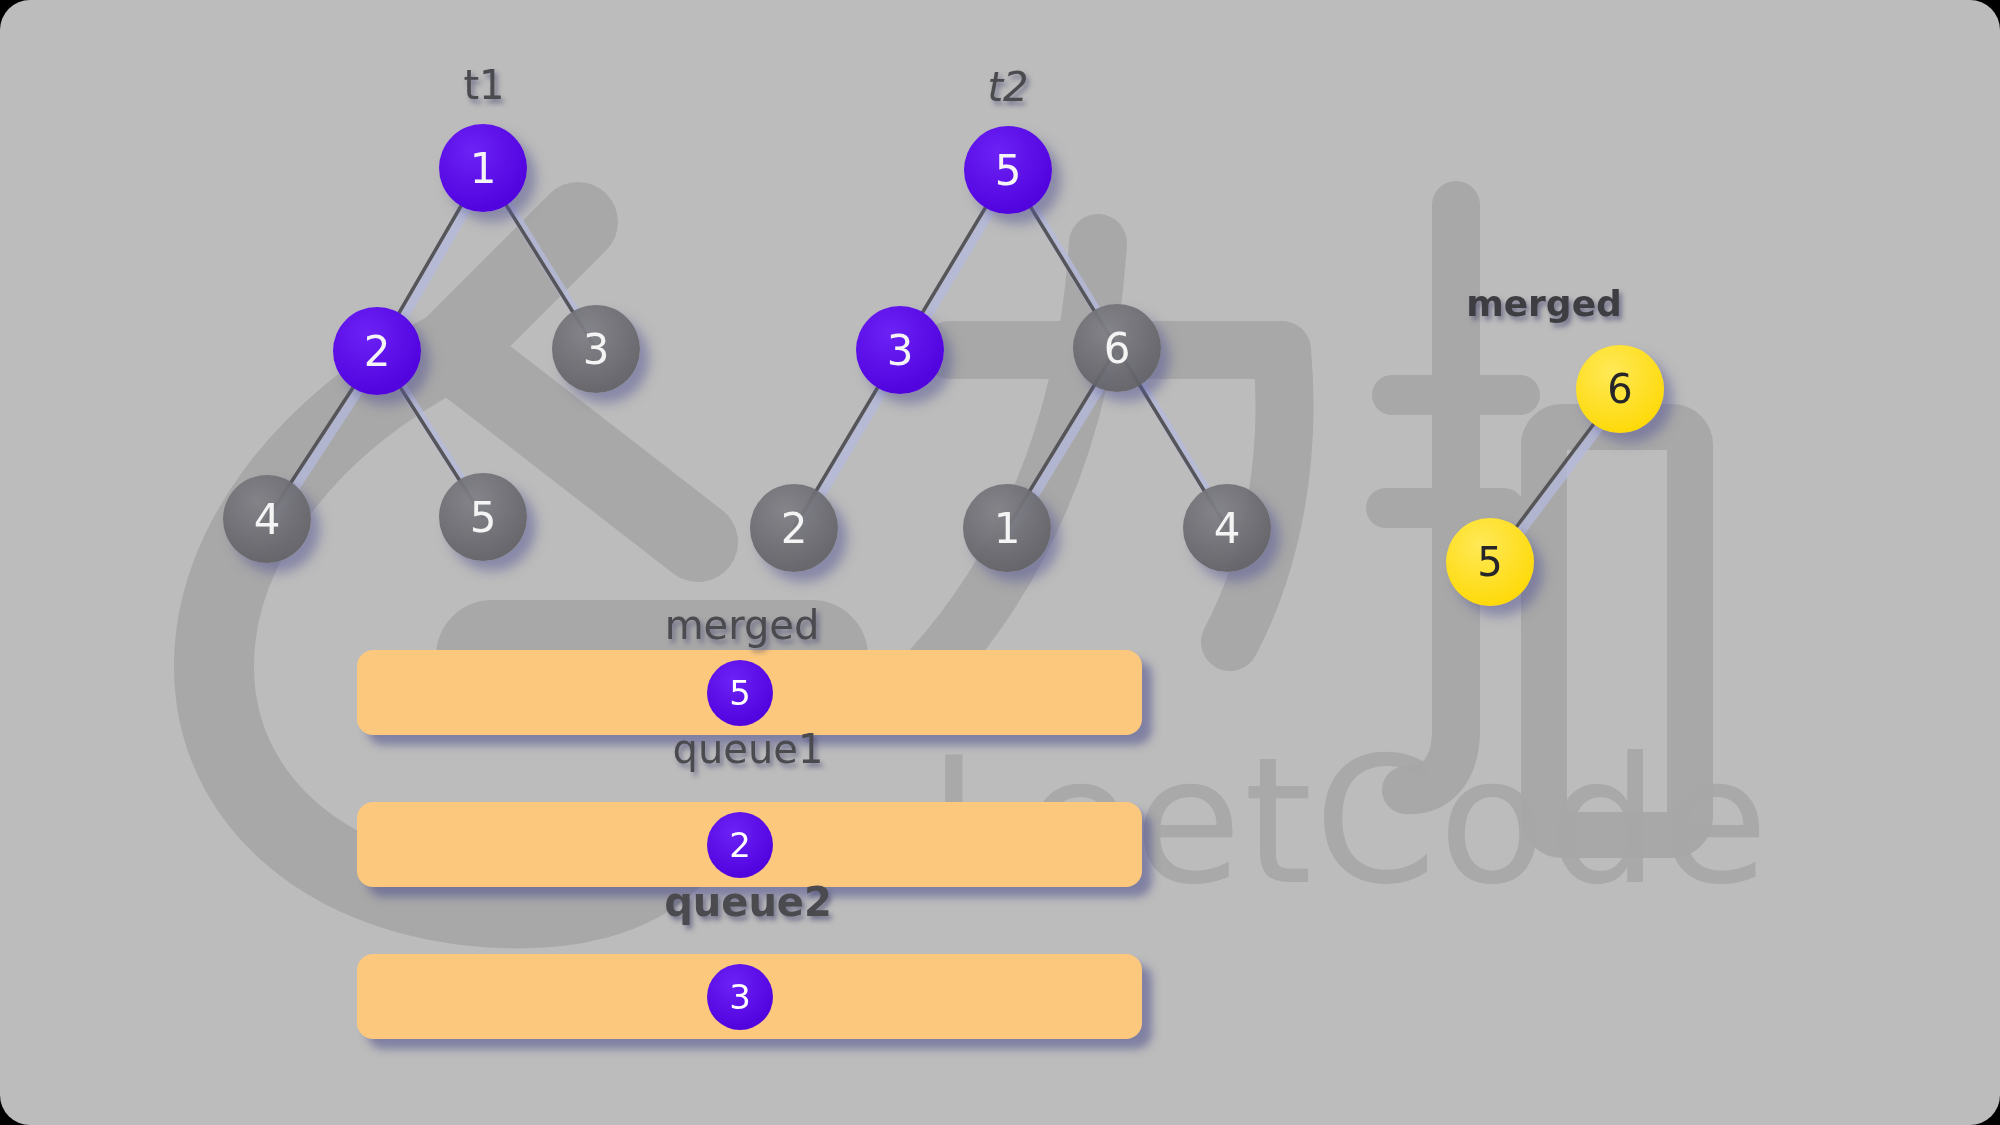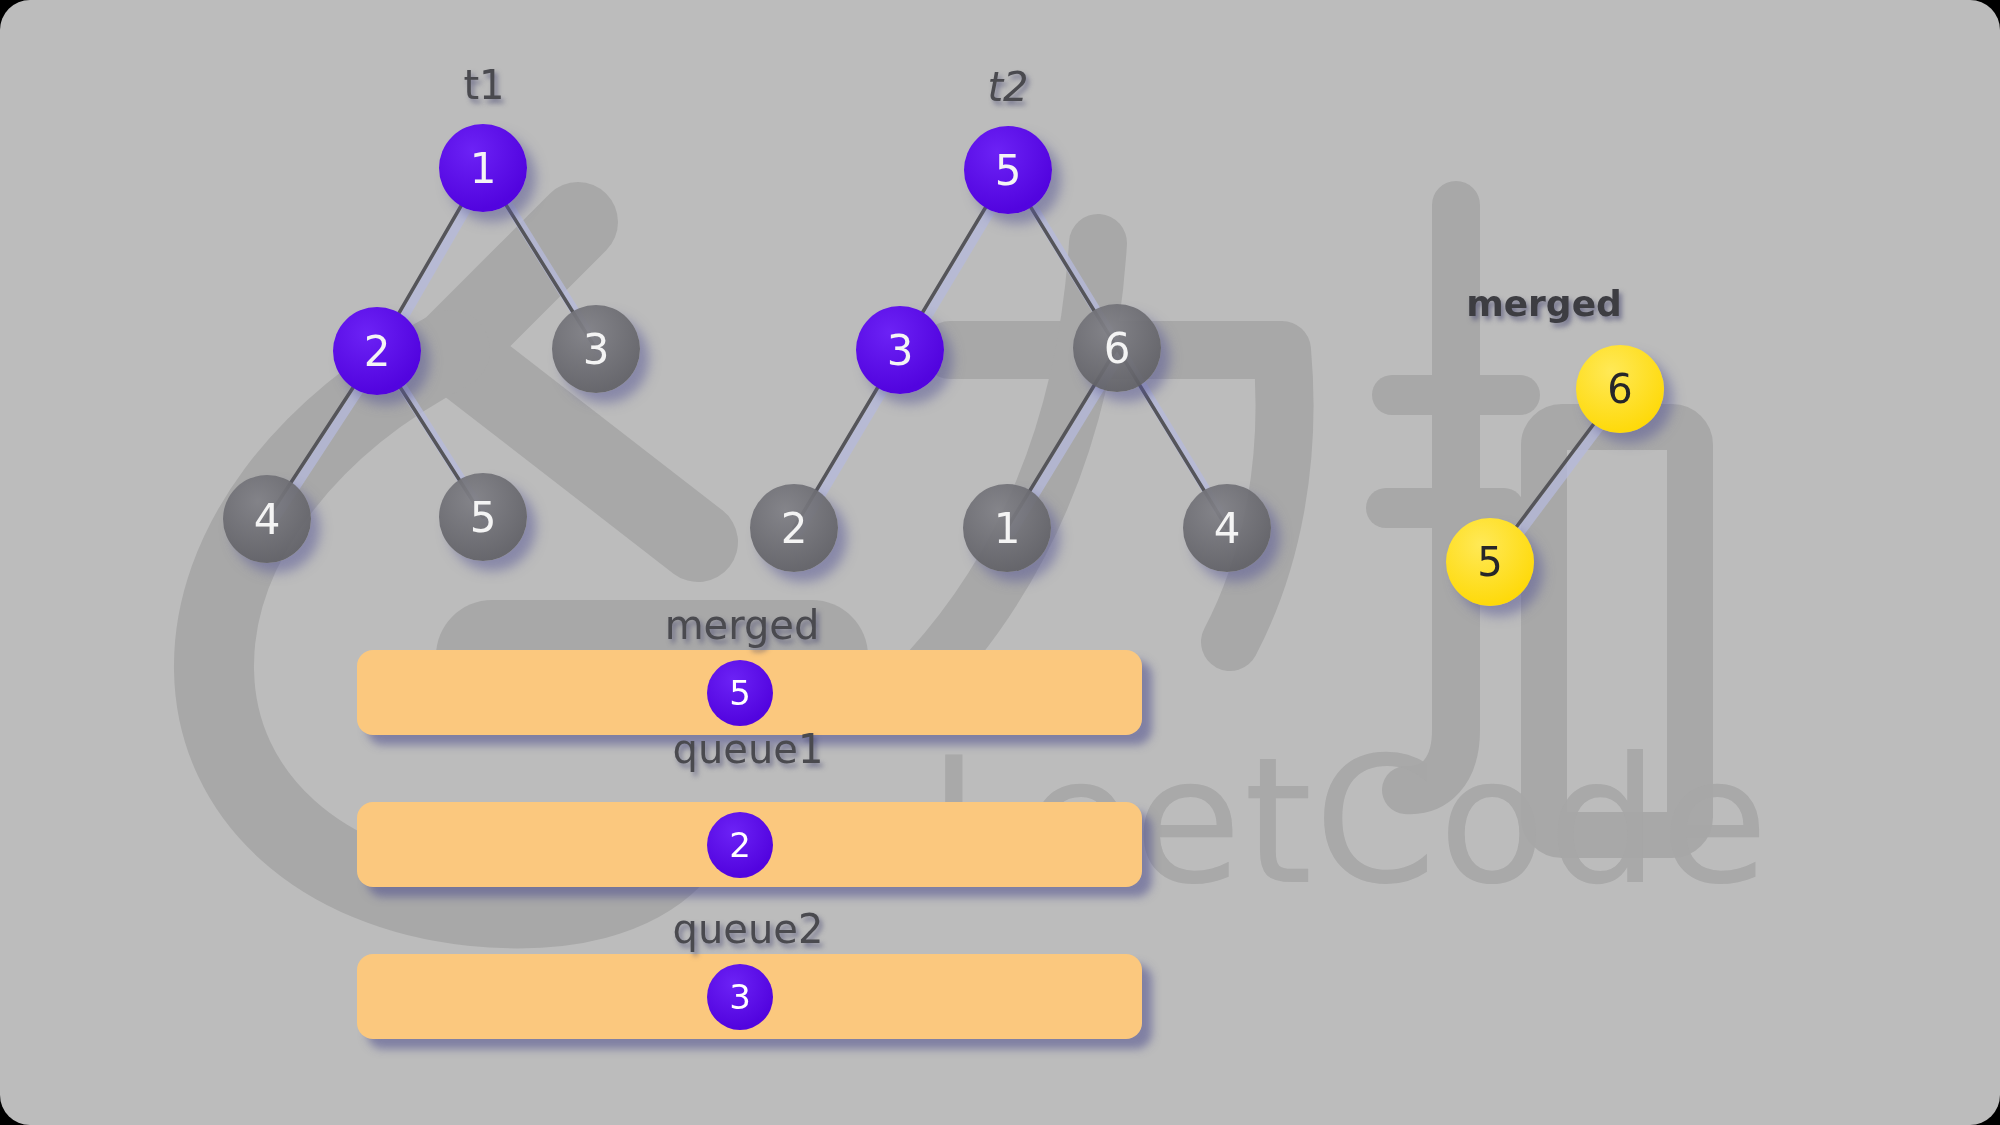--- a/index.html
+++ b/index.html
@@ -109,17 +109,17 @@
       <div class="diagram-label big" style="left: 1544px; top: 303px; font-weight: bold;">merged</div>
       <div class="node yellow" style="left: 1620px; top: 389px;">6</div>
       <div class="node yellow" style="left: 1490px; top: 562px;">5</div>
       <div class="queue-bar" style="left: 357px; top: 650px; width: 785px; height: 85px;"></div>
       <div class="diagram-label" style="left: 742px; top: 625px;">merged</div>
       <div class="queue-chip" style="left: 740px; top: 693px;">5</div>
       <div class="queue-bar" style="left: 357px; top: 802px; width: 785px; height: 85px;"></div>
       <div class="diagram-label" style="left: 748px; top: 749px;">queue1</div>
       <div class="queue-chip" style="left: 740px; top: 845px;">2</div>
       <div class="queue-bar" style="left: 357px; top: 954px; width: 785px; height: 85px;"></div>
-      <div class="diagram-label" style="left: 748px; top: 929px;">queue2</div>
+      <div class="diagram-label" style="left: 748px; top: 902px; font-weight: bold;">queue2</div>
       <div class="queue-chip" style="left: 740px; top: 997px;">3</div>
     </div>
 
 </div>
 
 </body></html>

